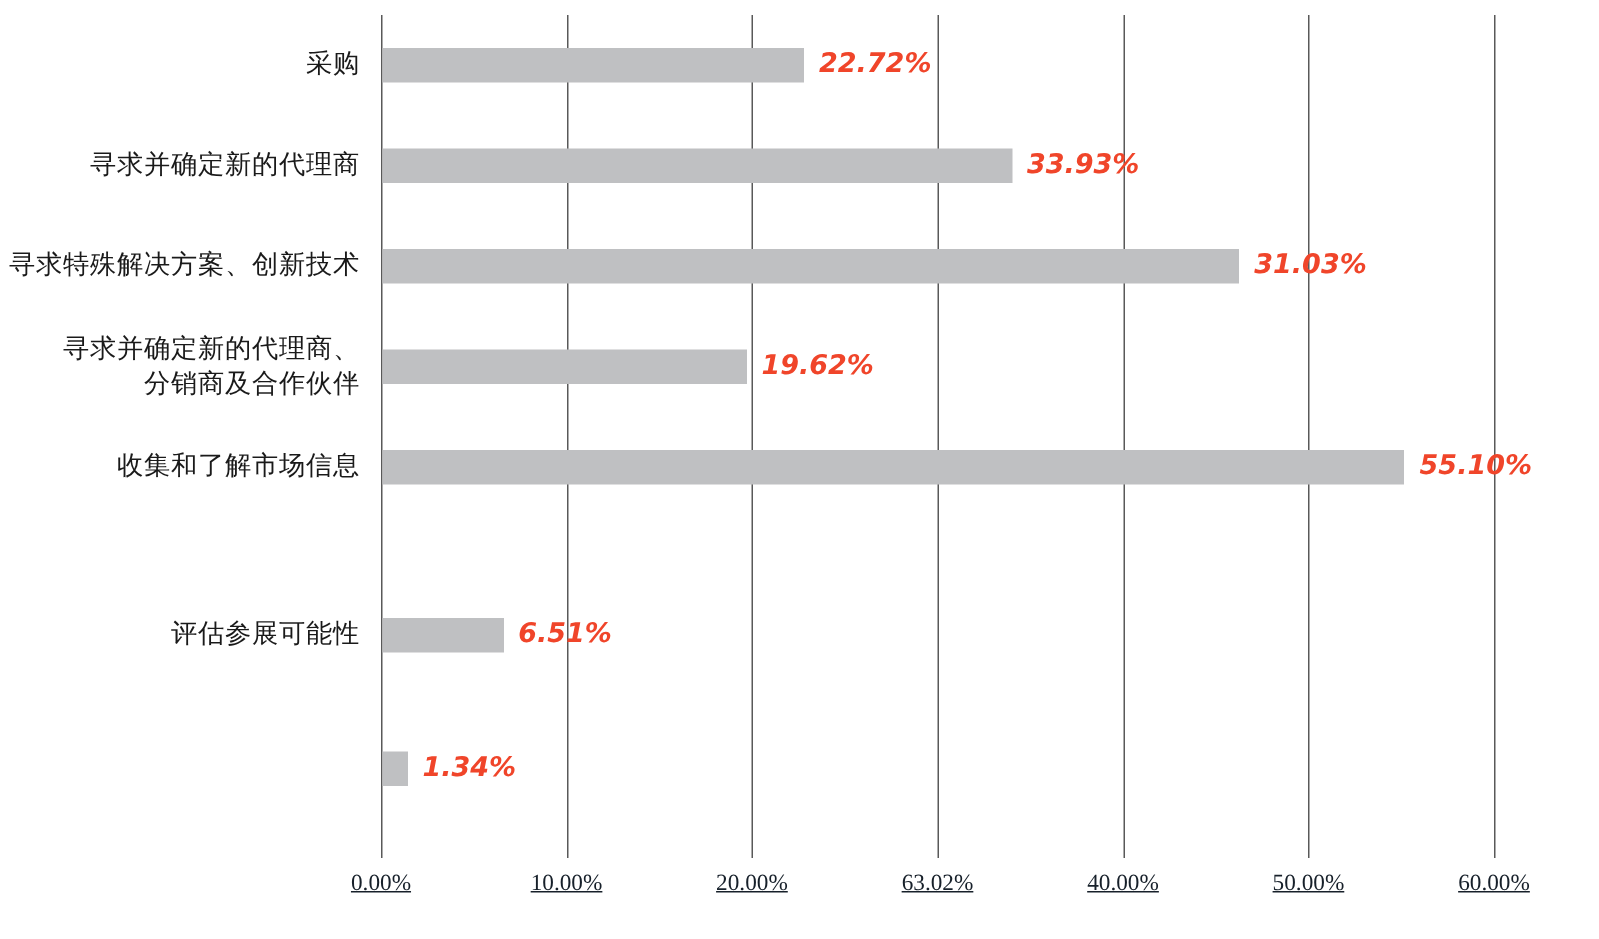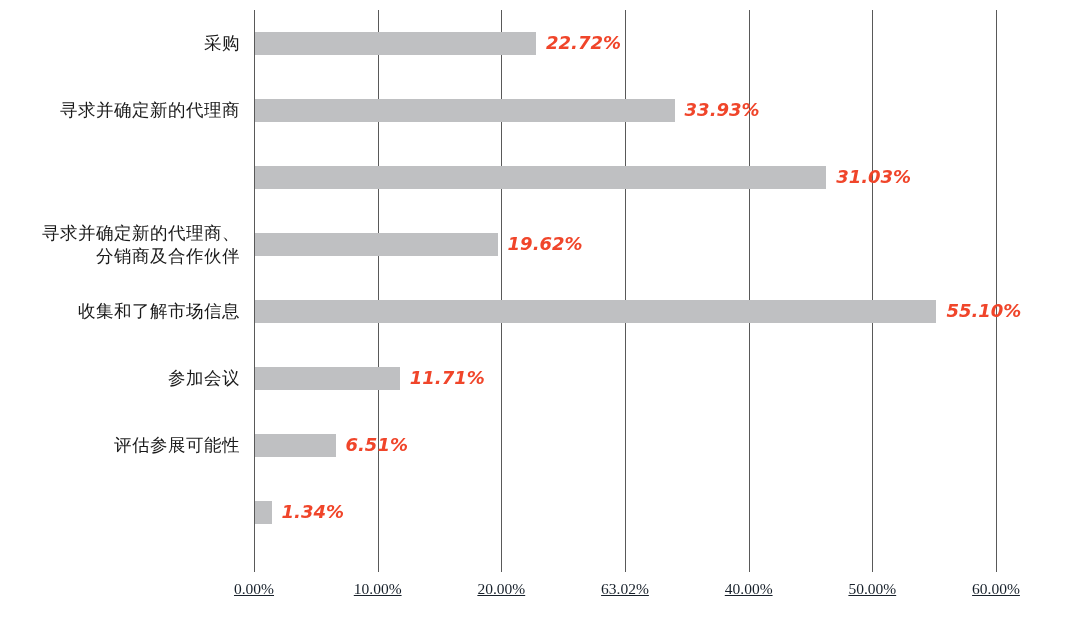--- a/index.html
+++ b/index.html
@@ -137,20 +137,21 @@
 
     <div class="row" style="top:67px">
       <div class="cat-label">寻求并确定新的代理商</div>
       <div class="bar-wrap">
         <div class="bar" style="width:419.6px"></div>
         <div class="bar-value">33.93%</div>
       </div>
     </div>
 
     <div class="row" style="top:134px">
+      <div class="cat-label">寻求特殊解决方案、创新技术</div>
       <div class="bar-wrap">
         <div class="bar" style="width:571.2px"></div>
         <div class="bar-value">31.03%</div>
       </div>
     </div>
 
     <div class="row" style="top:201px">
       <div class="cat-label">寻求并确定新的代理商、
 分销商及合作伙伴</div>
       <div class="bar-wrap">
@@ -160,29 +161,22 @@
     </div>
 
     <div class="row" style="top:268px">
       <div class="cat-label">收集和了解市场信息</div>
       <div class="bar-wrap">
         <div class="bar" style="width:681.4px"></div>
         <div class="bar-value">55.10%</div>
       </div>
     </div>
 
-    <div class="row" style="top:335px">
-      <div class="cat-label">参加会议</div>
-      <div class="bar-wrap">
-        <div class="bar" style="width:144.8px"></div>
-        <div class="bar-value">11.71%</div>
-      </div>
-    </div>
-
-    <div class="row" style="top:402px">
+
+    <div class="row" style="top:380px">
       <div class="cat-label">评估参展可能性</div>
       <div class="bar-wrap">
         <div class="bar" style="width:80.5px"></div>
         <div class="bar-value">6.51%</div>
       </div>
     </div>
 
     <div class="row" style="top:469px">
       <div class="bar-wrap">
         <div class="bar" style="width:16.6px"></div>

